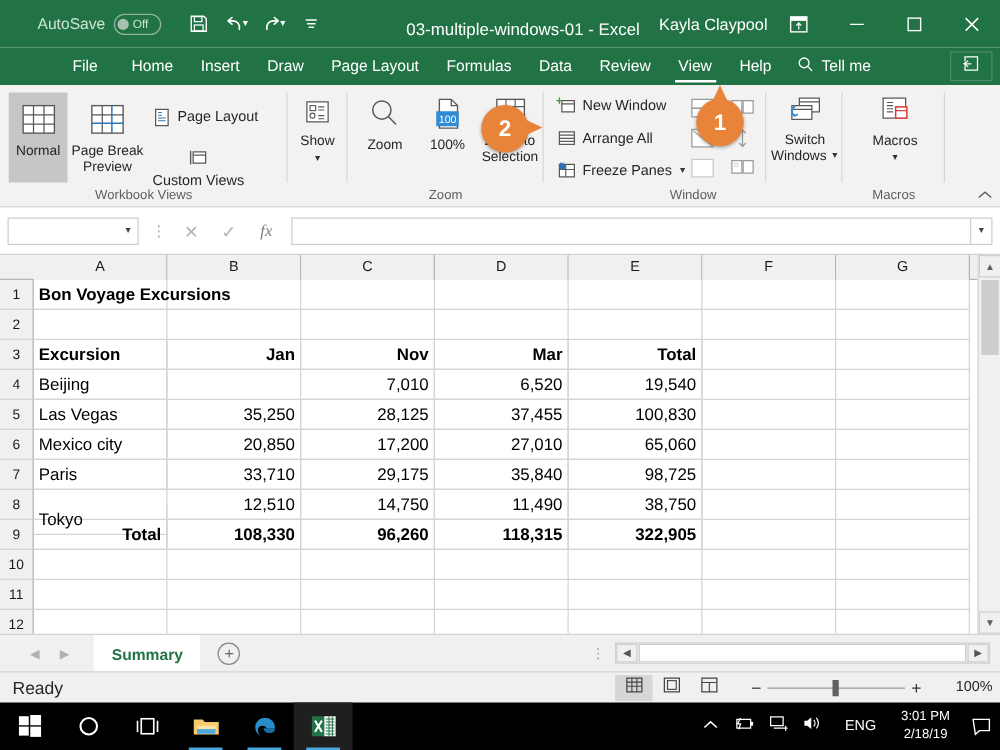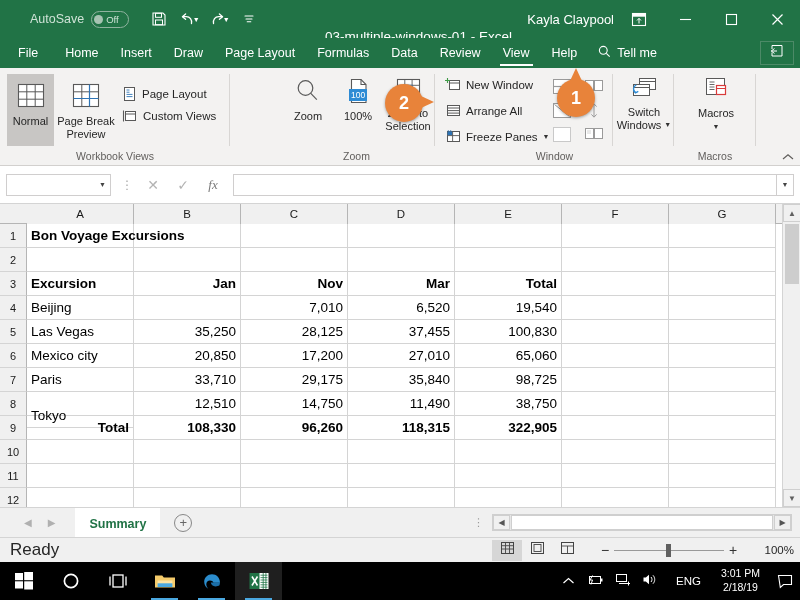--- a/index.html
+++ b/index.html
@@ -27,42 +27,42 @@
   .toggle-knob { width: 9px; height: 9px; border-radius: 50%; background: #a6c3b2; }
   .toggle-text { font-size: 9.5px; color: #cfe3d7; }
   .qat { display: flex; align-items: center; gap: 2px; margin-left: 16px; }
   .qat-btn {
     width: 28px; height: 28px; display: flex; align-items: center; justify-content: center;
     color: #ffffff;
   }
   .qat-btn svg { display: block; }
   .caret-mini { font-size: 7px; margin-left: -3px; line-height: 1; }
   .title-center {
-    position: absolute; left: 0; right: 0; top: 17px; height: 38px;
+    position: absolute; left: 0; right: 0; top: 4px; height: 38px;
     display: flex; align-items: center; justify-content: center;
     font-size: 13.5px; pointer-events: none; margin-left: 37px;
   }
   .user-name {
     position: absolute; right: 186px; top: 0; height: 38px;
     display: flex; align-items: center; font-size: 13px;
   }
   .ribbon-display-btn {
     position: absolute; right: 150px; top: 9px; width: 22px; height: 20px;
     display: flex; align-items: center; justify-content: center;
   }
   .wincontrols { position: absolute; right: 0; top: 0; height: 38px; display: flex; }
   .wc {
     width: 46px; height: 38px; display: flex; align-items: center; justify-content: center;
     color: #fff;
   }
 
   
   .tabstrip {
     position: absolute; left: 0; top: 38px; width: 800px; height: 30px;
-    background: #217346; display: flex; align-items: stretch;
+    background: #217346; display: flex; align-items: stretch; padding-left: 40px;
   }
   .rtab {
     padding: 0 11px; display: flex; align-items: center; justify-content: center;
     font-size: 12.5px; color: #ffffff; position: relative;
   }
   .rtab.first { padding-left: 18px; padding-right: 16px; }
   .rtab.active { color: #ffffff; font-weight: normal; }
   .rtab.active::after {
     content: ""; position: absolute; left: 8px; right: 8px; bottom: 2px;
     height: 2.5px; background: #ffffff;
@@ -207,21 +207,21 @@
   .hs-btn { width: 17px; height: 15px; display: flex; align-items: center; justify-content: center;
             font-size: 8px; color: #555; background: #f0f0f0; border: 1px solid #cfcfcf; }
   .hs-thumb { flex: 1; height: 15px; background: #ffffff; margin: 0 1px; border: 1px solid #cfcfcf; }
 
   
   .statusbar {
     position: absolute; left: 0; top: 537px; width: 800px; height: 25px;
     background: #f0f0f0; border-top: 1px solid #d4d4d4;
     display: flex; align-items: center;
   }
-  .status-text { margin-left: 10px; font-size: 17px; color: #262626; }
+  .status-text { margin-left: 10px; font-size: 14px; color: #262626; }
   .view-btns { margin-left: auto; display: flex; align-items: center; gap: 0; }
   .vbtn { width: 30px; height: 21px; display: flex; align-items: center; justify-content: center; }
   .vbtn.active { background: #d6d6d6; }
   .zoomctl { display: flex; align-items: center; gap: 0; margin-left: 14px; margin-right: 8px; }
   .zm-sign { font-size: 14px; color: #333; width: 18px; text-align: center; }
   .zm-track { width: 110px; height: 1px; background: #999; position: relative; }
   .zm-thumb { position: absolute; left: 52px; top: -6px; width: 5px; height: 13px; background: #606060; }
   .zm-pct { font-size: 11.5px; color: #262626; width: 44px; text-align: right; margin-right: 6px; }
 
   
@@ -415,34 +415,49 @@
       </div>
       <div class="small-btn" style="left:122px; top:18px;">
         <span class="icon-box">
           <svg width="15" height="16" viewBox="0 0 15 16">
               <rect x="2.5" y="1.5" width="10" height="13" fill="#fff" stroke="#595959" stroke-width="1"></rect>
               <path d="M4.5 4h3M4.5 6.2h3M4.5 8.4h6M4.5 10.6h6" stroke="#2e74b5" stroke-width=".9"></path>
             </svg>
         </span>
         <span>Page Layout</span>
       </div>
-      <div class="small-btn" style="left:122px; top:40px;">
+      <div class="small-btn" style="left:122px; top:50px;flex-direction:column;">
         <span class="icon-box">
           <svg width="16" height="16" viewBox="0 0 16 16">
               <rect x="3.5" y="3.5" width="10" height="9" fill="#fff" stroke="#595959" stroke-width="1"></rect>
               <path d="M3.5 6h10" stroke="#595959" stroke-width="1"></path>
               <path d="M1.5 2.5v11" stroke="#595959" stroke-width="1.1"></path>
             </svg>
         </span>
         <span>Custom Views</span>
       </div>
       <div class="rgroup-label" style="left:0; width:230px; bottom:4px;">Workbook Views</div>
       <div class="rgroup-sep" style="right:0;"></div>
     </div>
 
+    <div class="rgroup" style="left:230px; width:48px;">
+      <div class="big-btn" style="left:4px; top:8px; width:40px;">
+        <span class="icon-box">
+          <svg width="28" height="28" viewBox="0 0 28 28">
+              <rect x="5.5" y="5.5" width="17" height="16" fill="#fff" stroke="#595959" stroke-width="1"></rect>
+              <rect x="8" y="8.5" width="4.5" height="4" fill="none" stroke="#595959" stroke-width=".9"></rect>
+              <circle cx="10" cy="16.5" r="2" fill="none" stroke="#595959" stroke-width=".9"></circle>
+              <path d="M14.5 9.5h5M14.5 12h5M14.5 16.5h5M14.5 19h5" stroke="#595959" stroke-width=".9"></path>
+            </svg>
+        </span>
+        <span style="margin-top:3px;">Show</span>
+        <span class="dd-caret" style="margin-top:4px;">▼</span>
+      </div>
+      <div class="rgroup-sep" style="right:0;"></div>
+    </div>
 
     <div class="rgroup" style="left:278px; width:157px;">
       <div class="big-btn" style="left:6px; top:8px; width:48px;">
         <span class="icon-box">
           <svg width="30" height="30" viewBox="0 0 30 30">
               <circle cx="12.5" cy="12" r="7.3" fill="none" stroke="#595959" stroke-width="1.2"></circle>
               <path d="M17.8 17.4l6 6.2" stroke="#595959" stroke-width="1.2"></path>
             </svg>
         </span>
         <span style="margin-top:4px;">Zoom</span>

